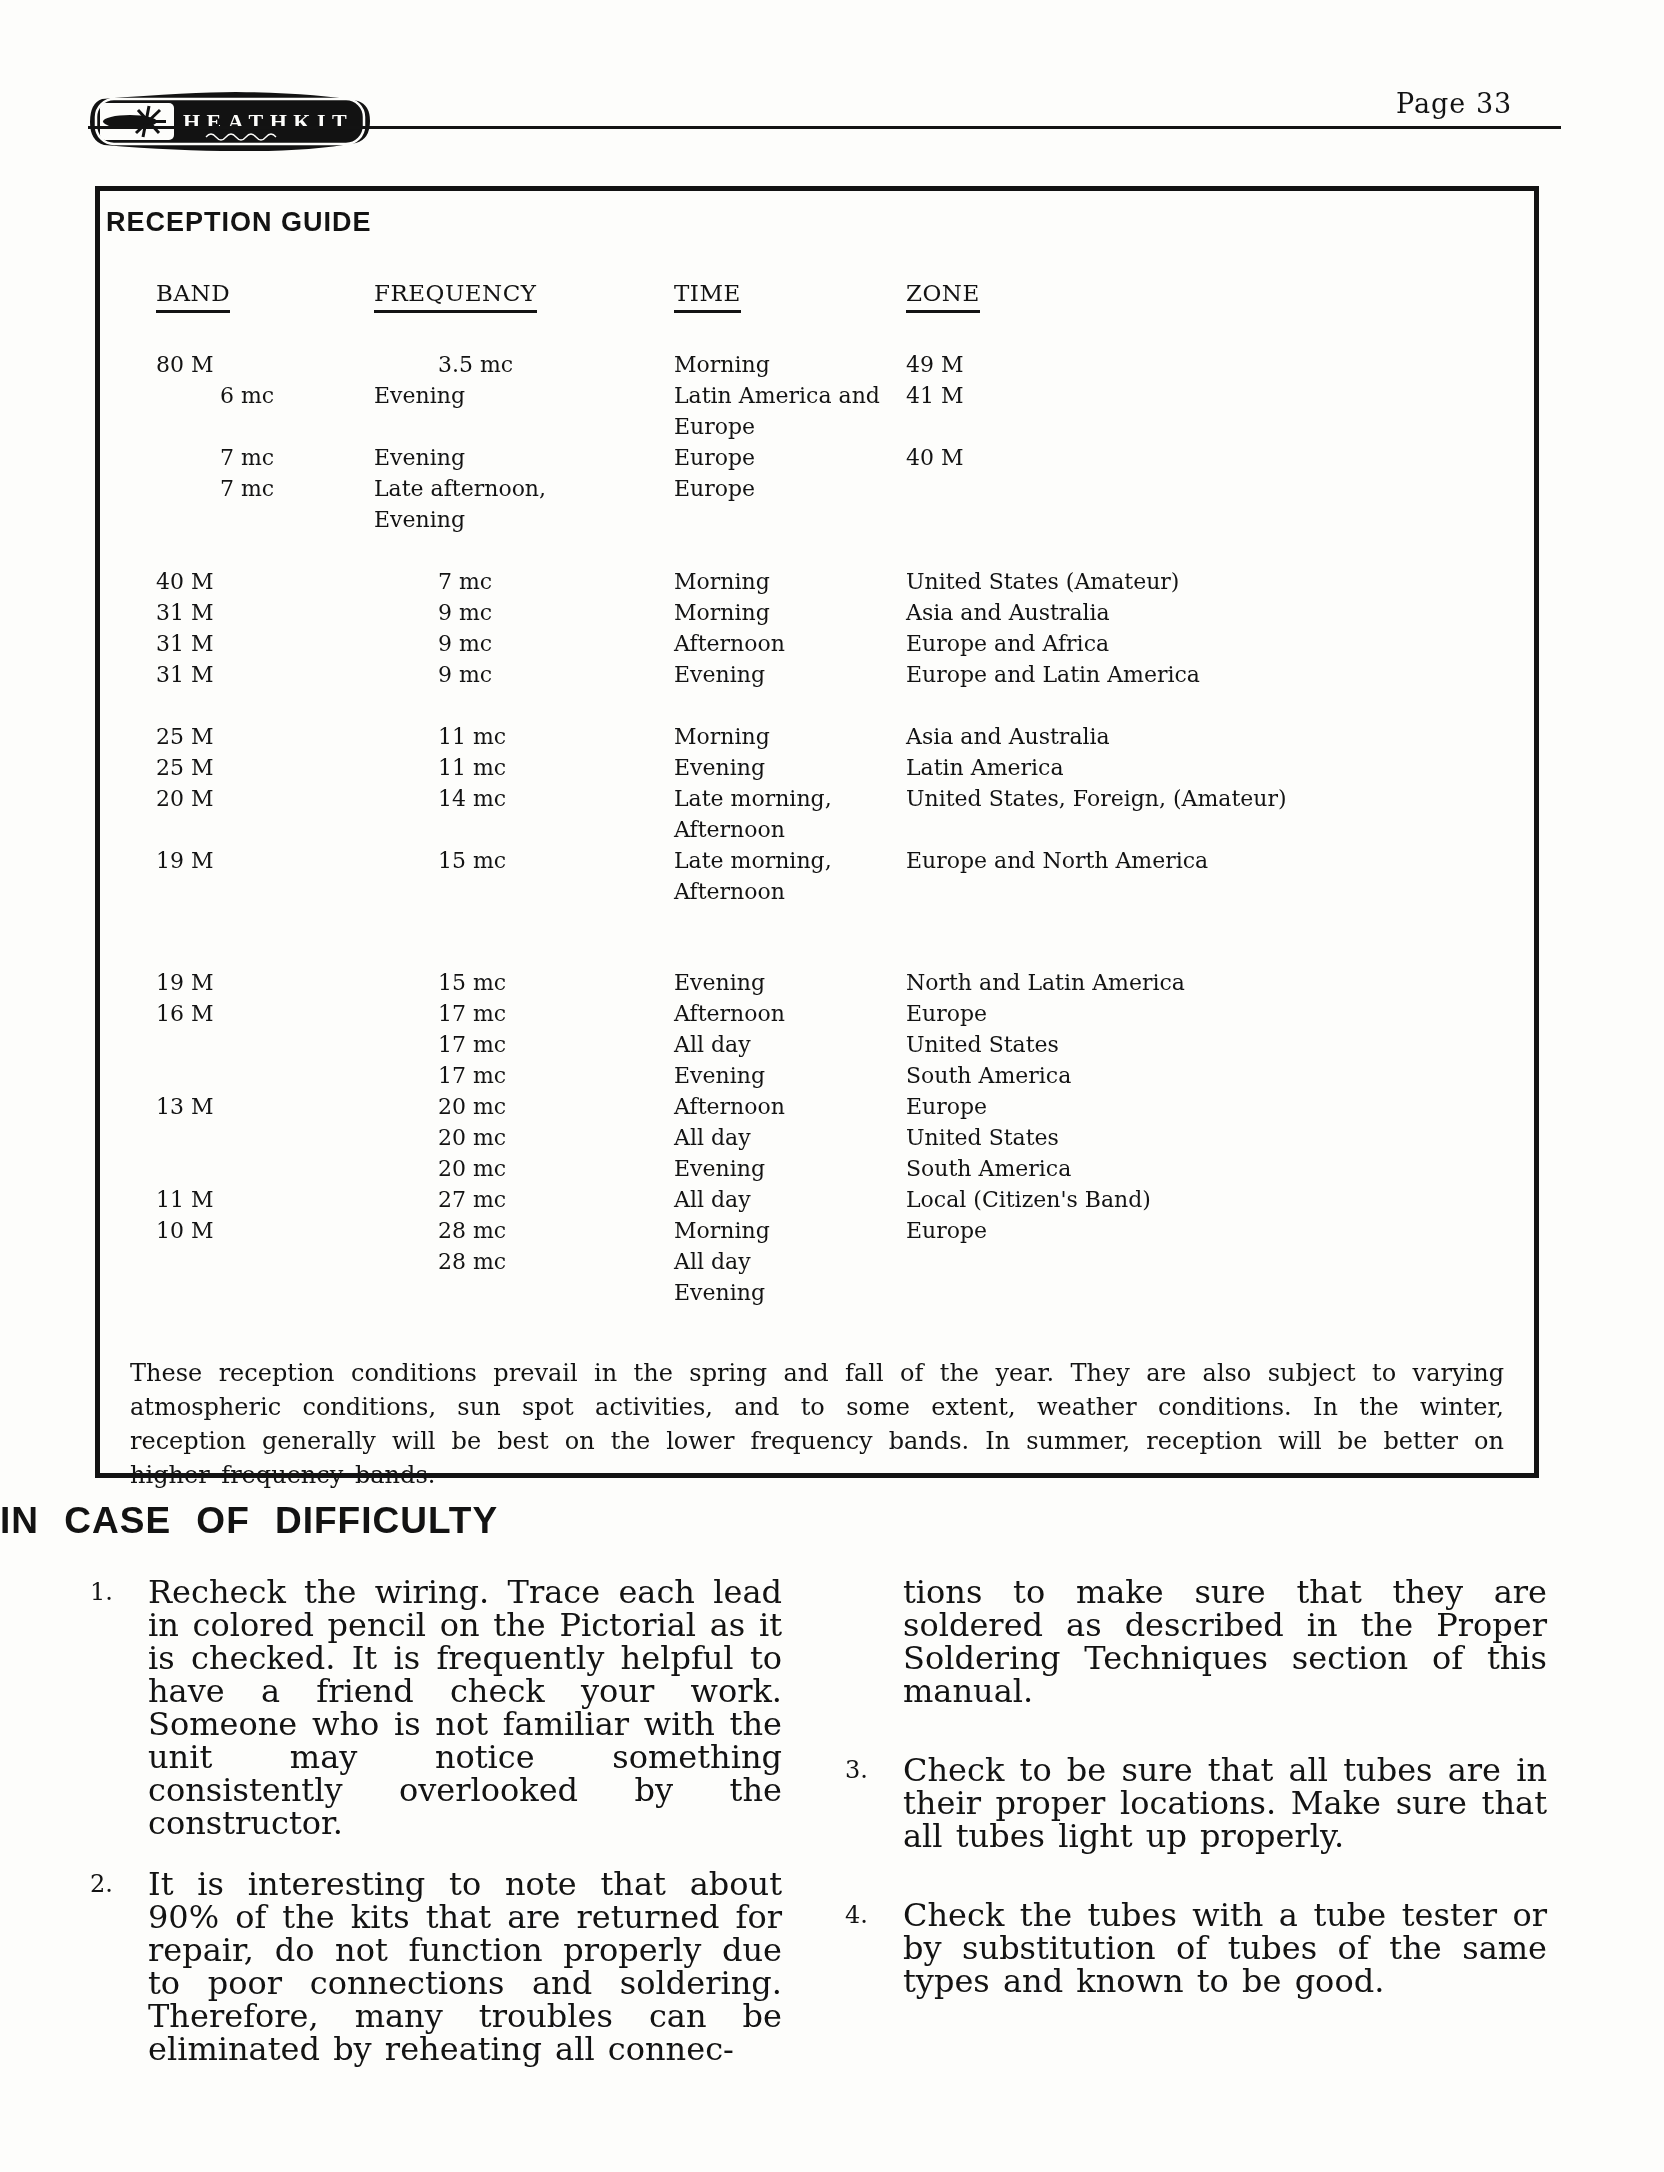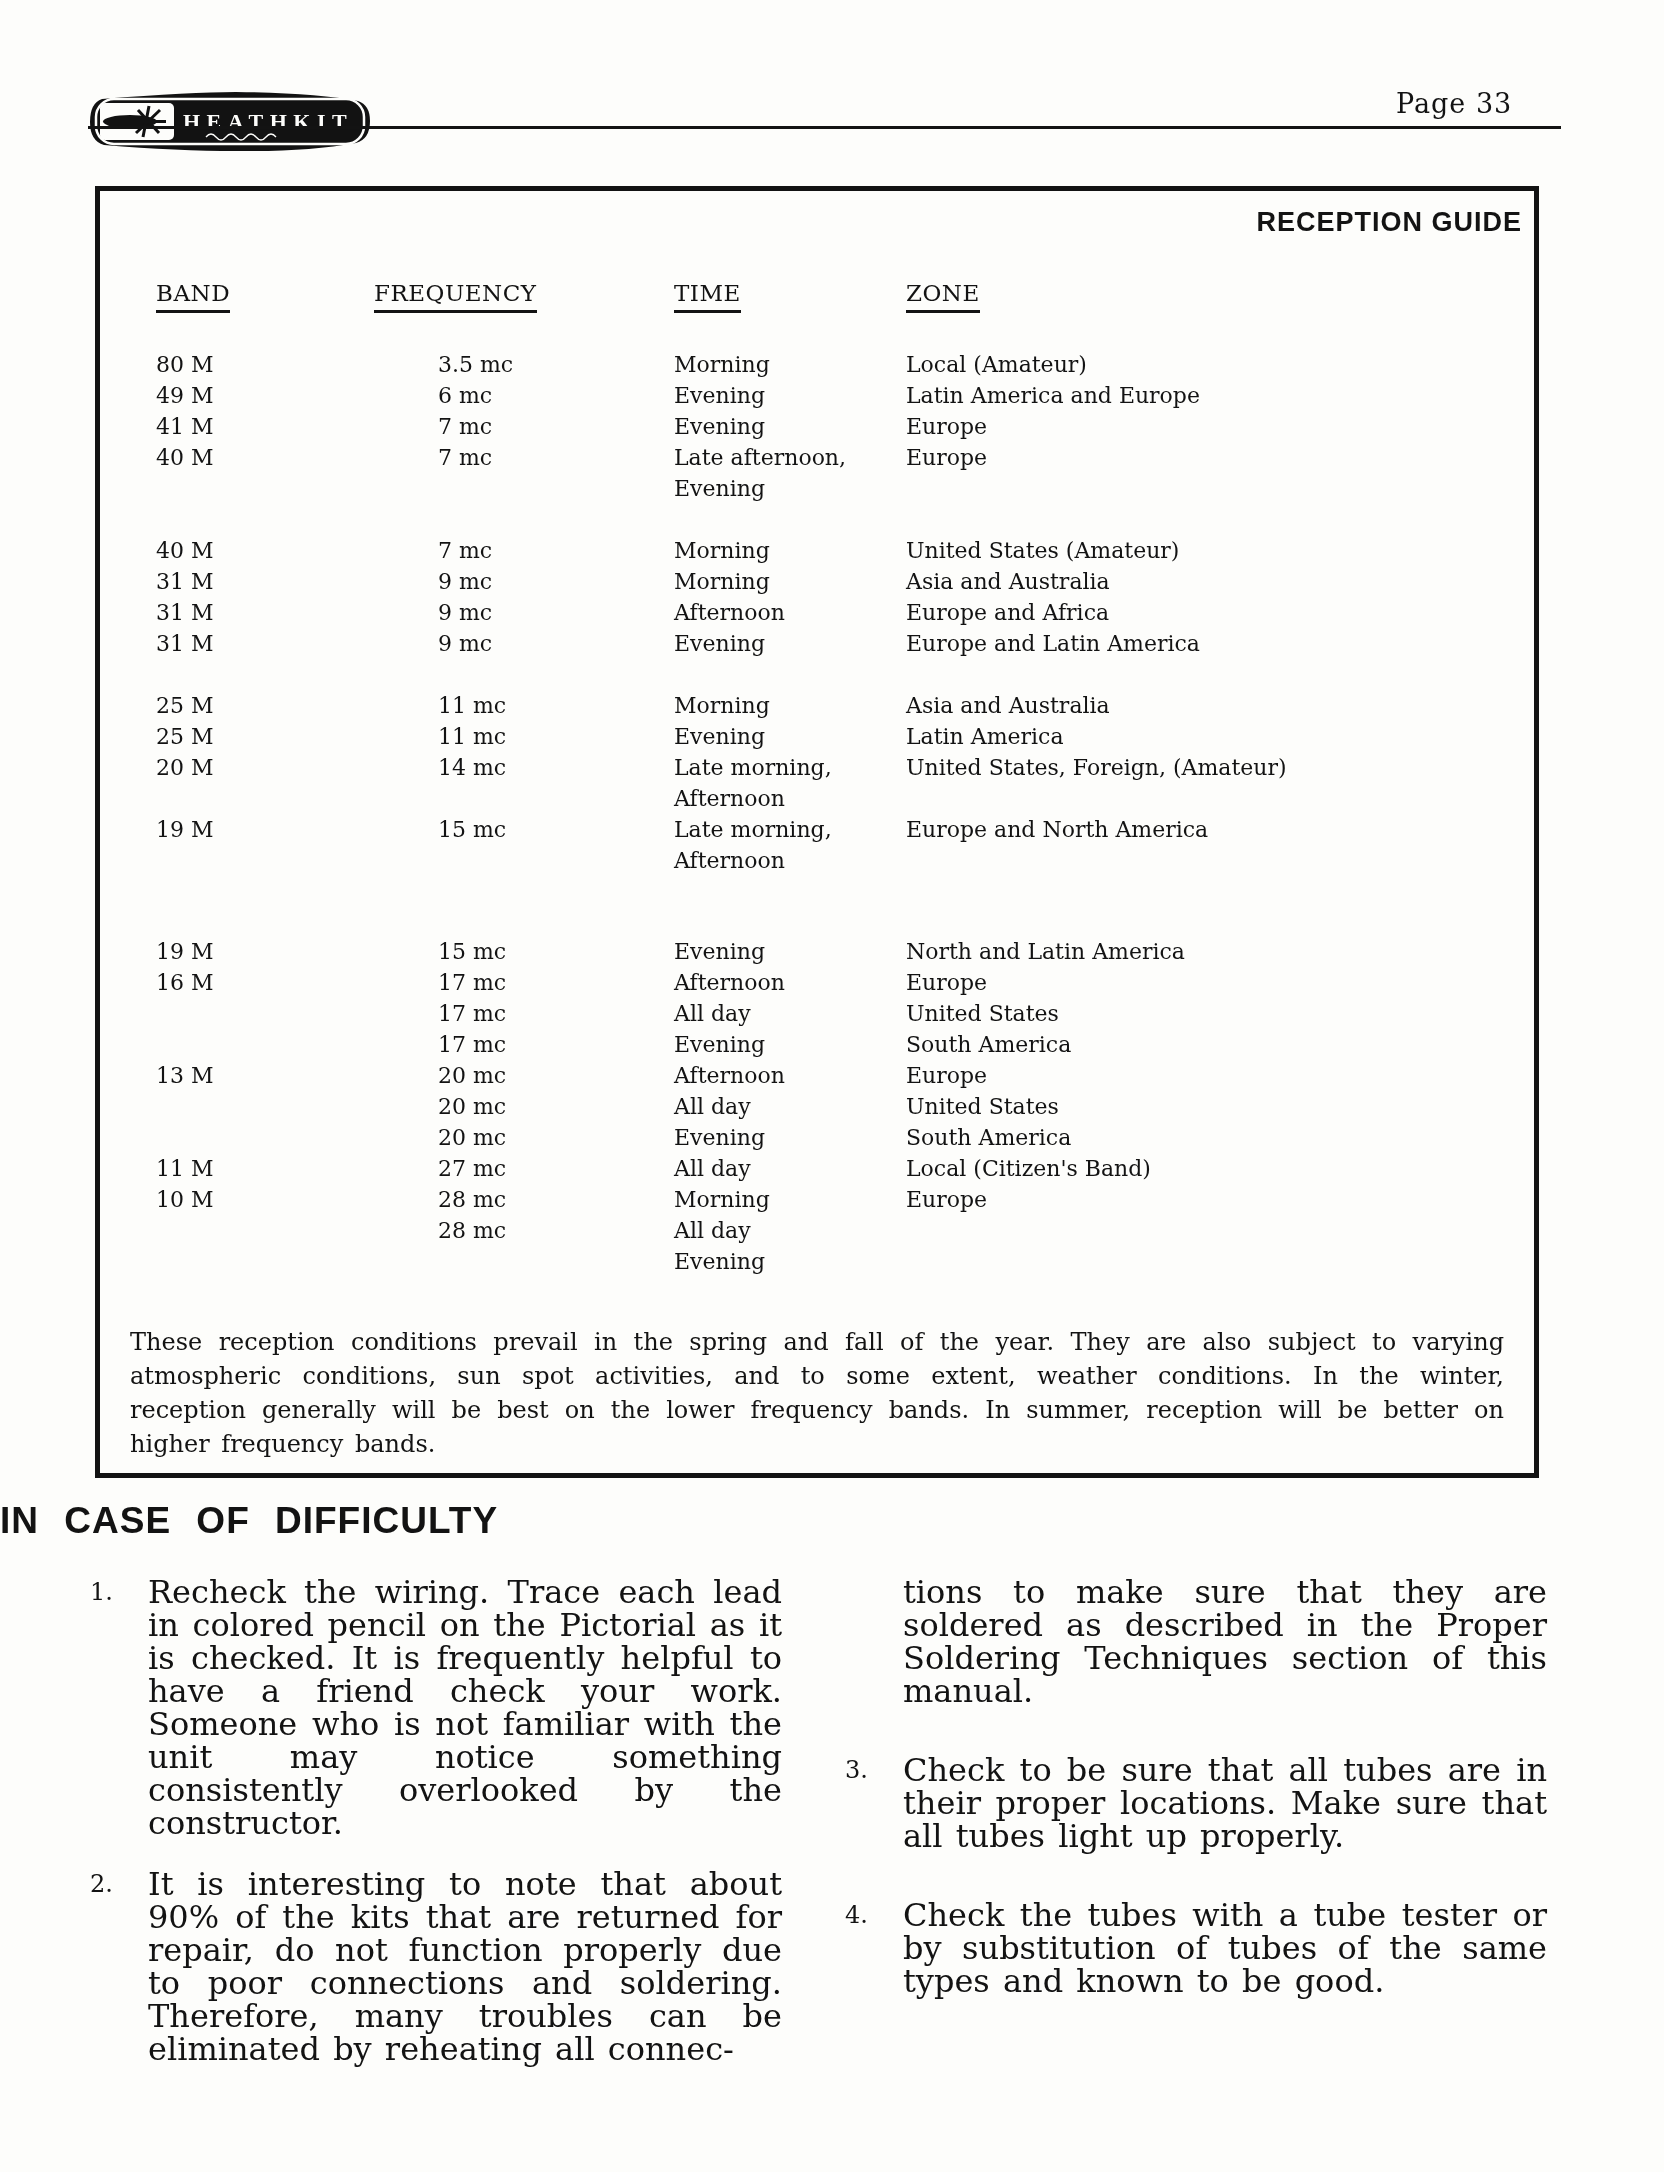--- a/index.html
+++ b/index.html
@@ -14,21 +14,21 @@
   .header-rule { position:absolute; left:88px; top:126px; width:1473px; height:3px; background:#131313; }
   .logo-wrap { position:absolute; left:86px; top:90px; }
   .page-num { position:absolute; left:1396px; top:88px; font-size:27px; letter-spacing:1px; }
 
   
   .guide-box {
     position:absolute; left:95px; top:186px; width:1444px; height:1292px;
     border:5px solid #131313; box-sizing:border-box; background:#fdfdfb;
   }
   .guide-title {
-    margin:16px 12px 0; text-align:right;
+    margin:16px 6px 0; text-align:left;
     font-family:"Liberation Sans", sans-serif; font-weight:bold;
     font-size:27px; letter-spacing:1px;
   }
   .table-head {
     display:grid; grid-template-columns:218px 300px 232px auto;
     margin:42px 20px 0 56px; font-size:23px;
   }
   .table-head .colhead { display:inline-block; border-bottom:3px solid #131313; padding-bottom:4px; letter-spacing:0.5px;text-align:center; }
   .groups { margin:36px 20px 0 56px; }
   .group { display:grid; grid-template-columns:218px 300px 232px auto; }
@@ -85,21 +85,20 @@
       <div><span class="colhead">FREQUENCY</span></div>
       <div><span class="colhead">TIME</span></div>
       <div><span class="colhead">ZONE</span></div>
     </div>
 
     <div class="groups">
         <div class="group">
           <div class="cell cell-band">80 M</div>
           <div class="cell cell-freq">3.5 mc</div>
           <div class="cell cell-time">Morning</div>
-          <div class="cell cell-zone">Local (Amateur)</div>
           <div class="cell cell-band">49 M</div>
           <div class="cell cell-freq">6 mc</div>
           <div class="cell cell-time">Evening</div>
           <div class="cell cell-zone">Latin America and Europe</div>
           <div class="cell cell-band">41 M</div>
           <div class="cell cell-freq">7 mc</div>
           <div class="cell cell-time">Evening</div>
           <div class="cell cell-zone">Europe</div>
           <div class="cell cell-band">40 M</div>
           <div class="cell cell-freq">7 mc</div>

